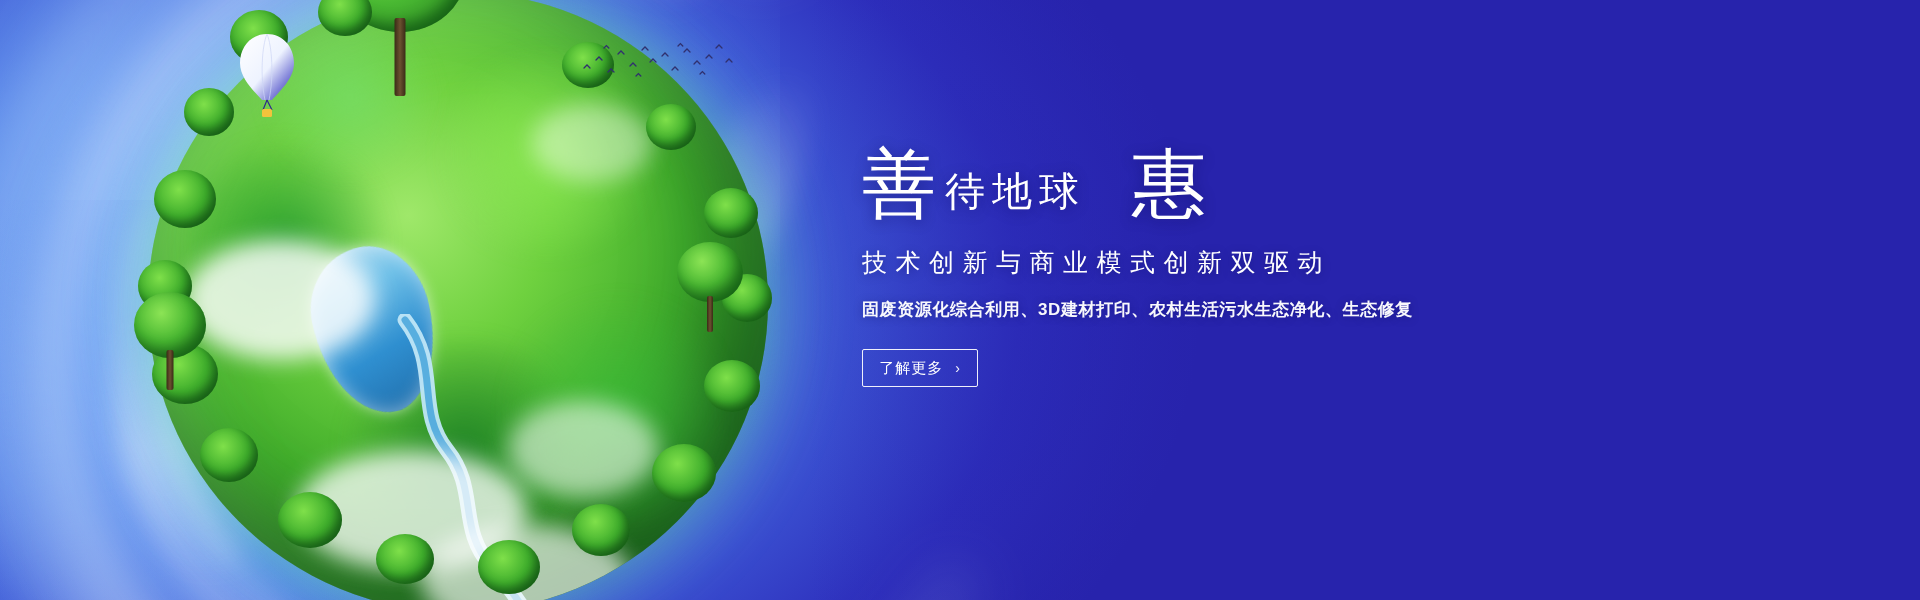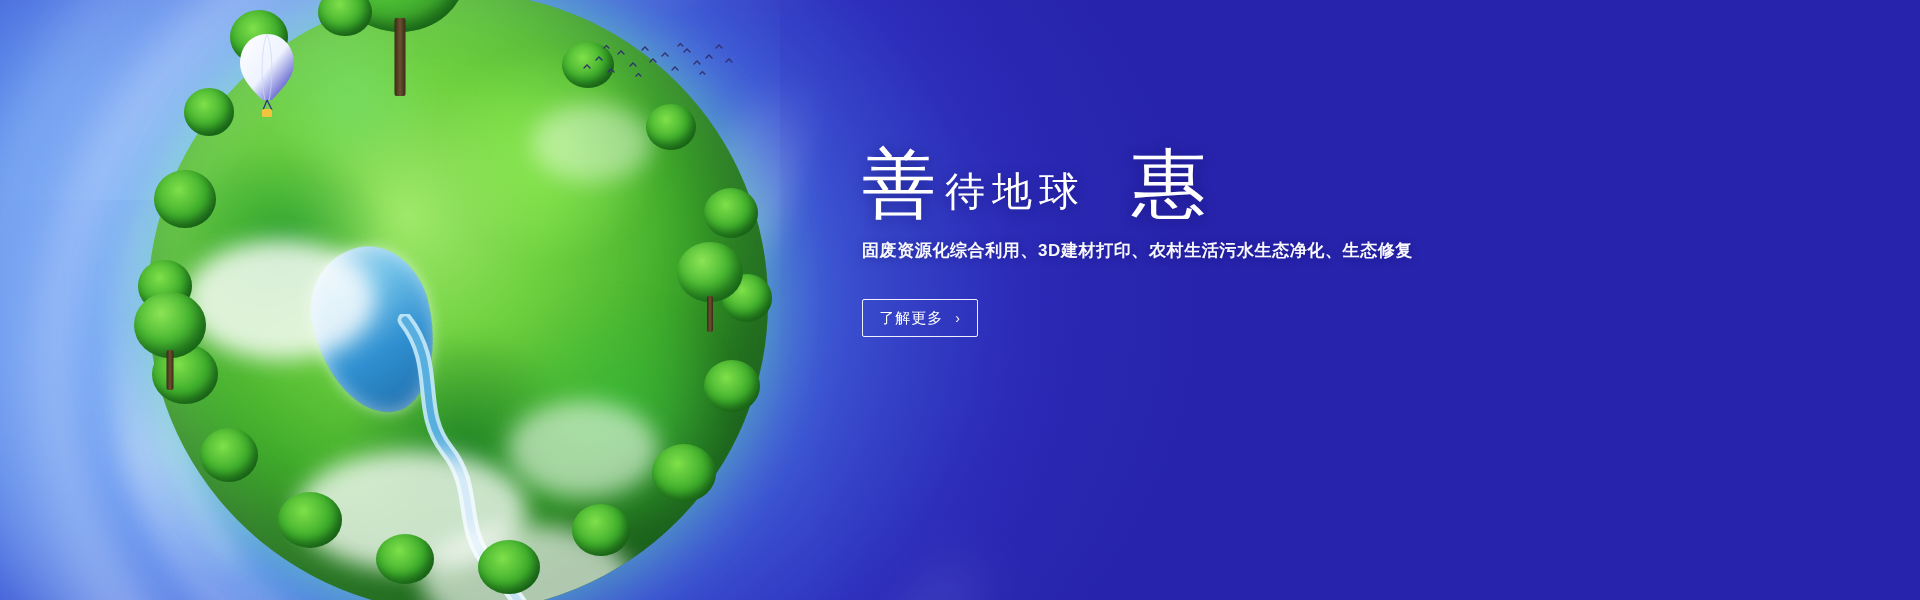--- a/index.html
+++ b/index.html
@@ -245,21 +245,21 @@
   .desc {
     margin-top: 19px;
     font-size: 17px;
     letter-spacing: 0.6px;
     color: rgba(255,255,255,0.97);
     white-space: nowrap;
     text-shadow: 0 1px 8px rgba(10,10,80,0.35);
     font-weight: bold;
   }
   .cta {
-    margin-top: 37px;
+    margin-top: 28px;
     display: inline-flex;
     align-items: center;
     justify-content: center;
     gap: 12px;
     width: 116px;
     height: 38px;
     border: 1px solid rgba(255,255,255,0.92);
     border-radius: 2px;
     background: transparent;
     color: #ffffff;
@@ -387,20 +387,21 @@
 
   <div class="copy">
 
     <div class="headline">
       <span class="hl-big">善</span>
       <span class="hl-sm">待地球</span>
       <span class="hl-gap"></span>
       <span class="hl-big">惠</span>
     </div>
 
+    <div class="subtitle">技术创新与商业模式创新双驱动</div>
 
     <div class="desc">固废资源化综合利用、3D建材打印、农村生活污水生态净化、生态修复</div>
 
     <button class="cta">
       <span>了解更多</span>
       <span class="chev">›</span>
     </button>
 
   </div>
 </div>

